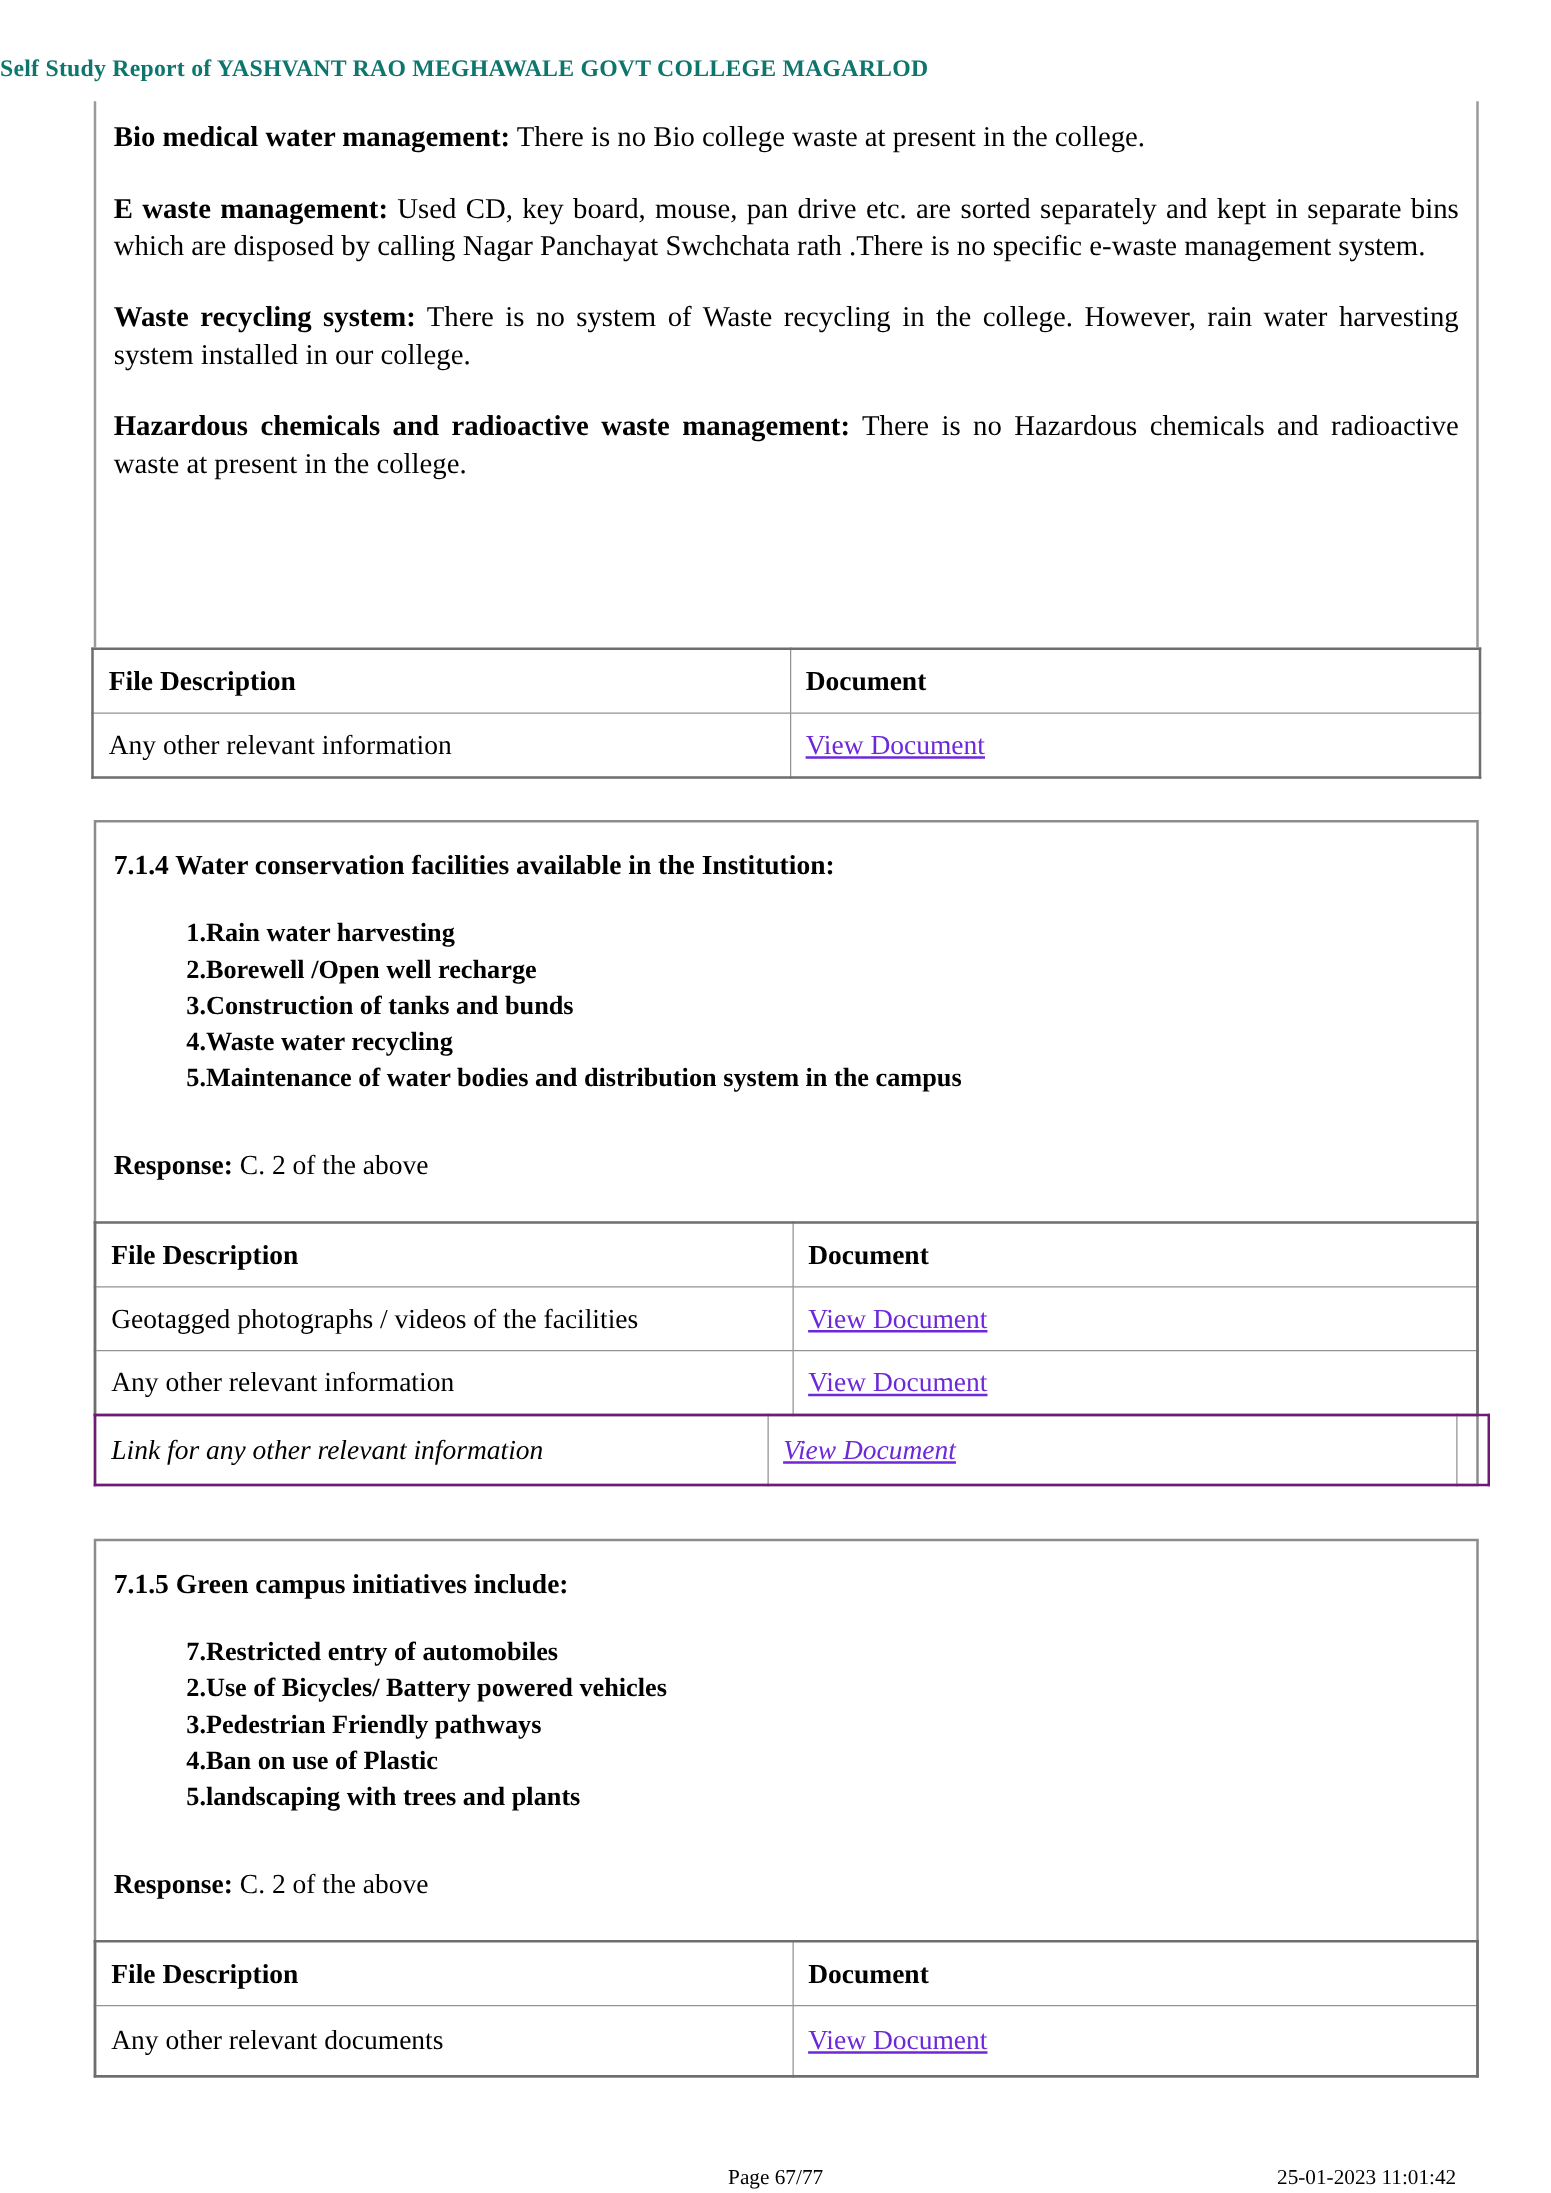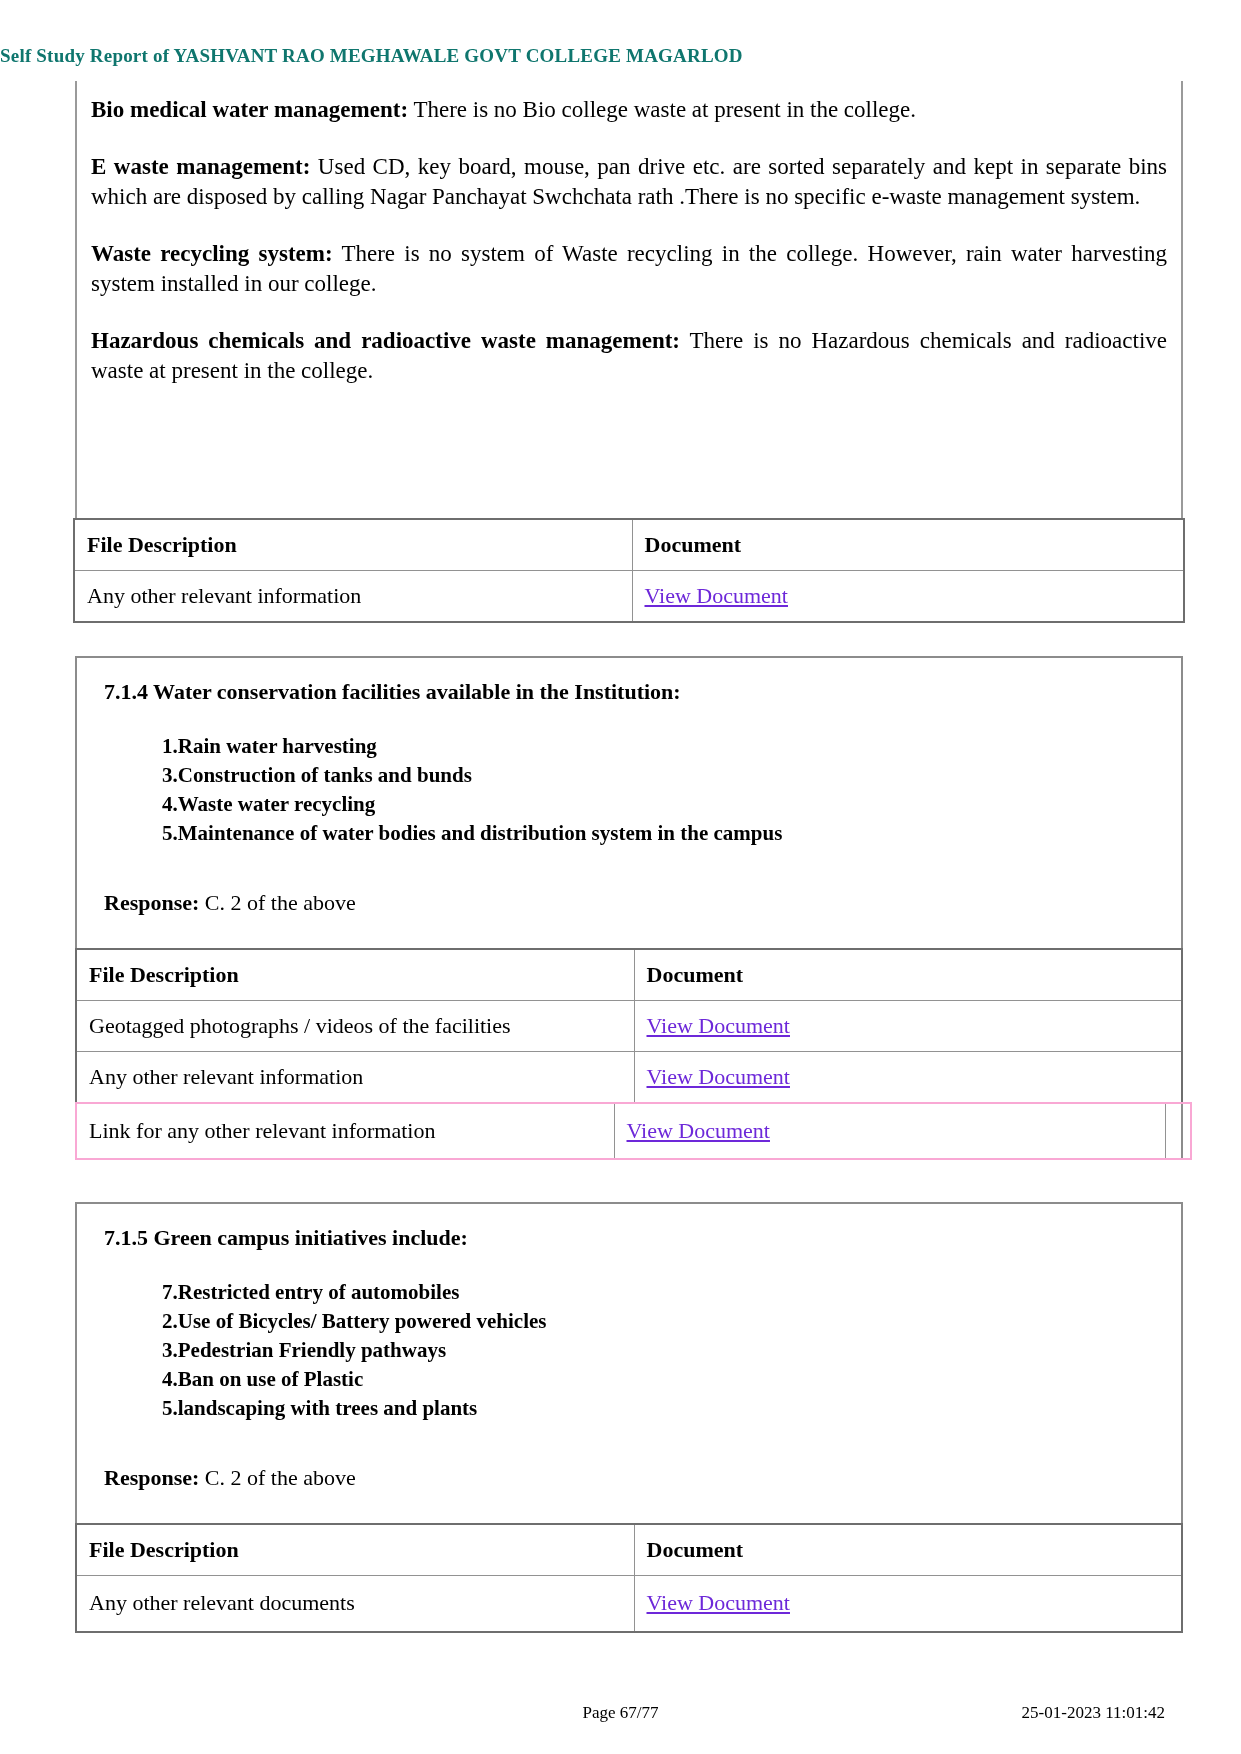--- a/index.html
+++ b/index.html
@@ -62,44 +62,45 @@
   .r-head2 { height: 46px; }
   .r-link { height: 56px; }
   a.doclink { color: #6d28d9; text-decoration: underline; cursor: pointer; }
 
   
   .section-box {
     border: 2px solid #8c8c8c;
     margin-top: 33px;
   }
   .box2 { margin-top: 42px; }
-  .pad { padding: 20px 14px 0 14px; margin-left: 13px; }
+  .pad { padding: 20px 14px 0 14px; }
   .sec-heading {
     font-size: 22px;
     font-weight: bold;
     line-height: 28px;
     margin: 0;
   }
   .options { margin-top: 26px; }
   .opt {
     font-size: 21px;
     font-weight: bold;
     line-height: 29px;
     padding-left: 58px;
   }
   .response { font-size: 22px; line-height: 30px; margin-top: 40px; }
   .response b { font-weight: bold; }
   .tbl-gap { margin-top: 30px; }
   table.link-table {
     border-collapse: collapse;
-    border: 2px solid #f9a8d4;
+    border: 2px solid #701a75;
     width: calc(100% + 4px);
     margin-left: -2px;
     margin-top: -2px;
     table-layout: fixed;
+    font-style: italic;
   }
   table.link-table td {
     border: 1px solid #929292;
     padding: 0 12px;
     font-size: 22px;
     vertical-align: middle;
   }
   td.lc1 { width: 538px; }
   td.lc2 { width: 551px; }
   td.lc3 { width: 23px; padding: 0; }
@@ -141,20 +142,21 @@
       </tr>
     </tbody>
       </table>
   </div>
 
   <div class="section-box">
     <div class="pad">
       <p class="sec-heading">7.1.4 Water conservation facilities available in the Institution:</p>
       <div class="options">
         <div class="opt">1.Rain water harvesting</div>
+        <div class="opt">2.Borewell /Open well recharge</div>
         <div class="opt">3.Construction of tanks and bunds</div>
         <div class="opt">4.Waste water recycling</div>
         <div class="opt">5.Maintenance of water bodies and distribution system in the campus</div>
       </div>
       <div class="response"><b>Response:</b> <span>C. 2 of the above</span></div>
     </div>
     <div class="tbl-gap"></div>
     <table class="doc-table">
       <tbody>
           <tr class="r-head2">

